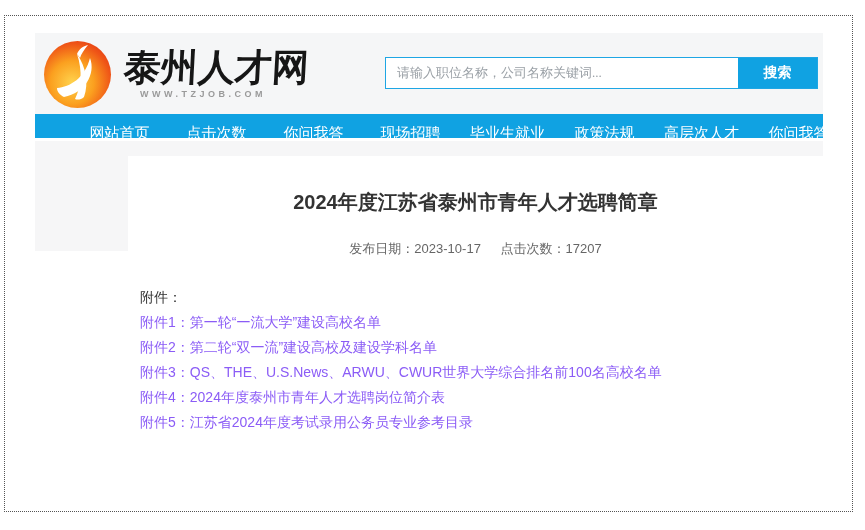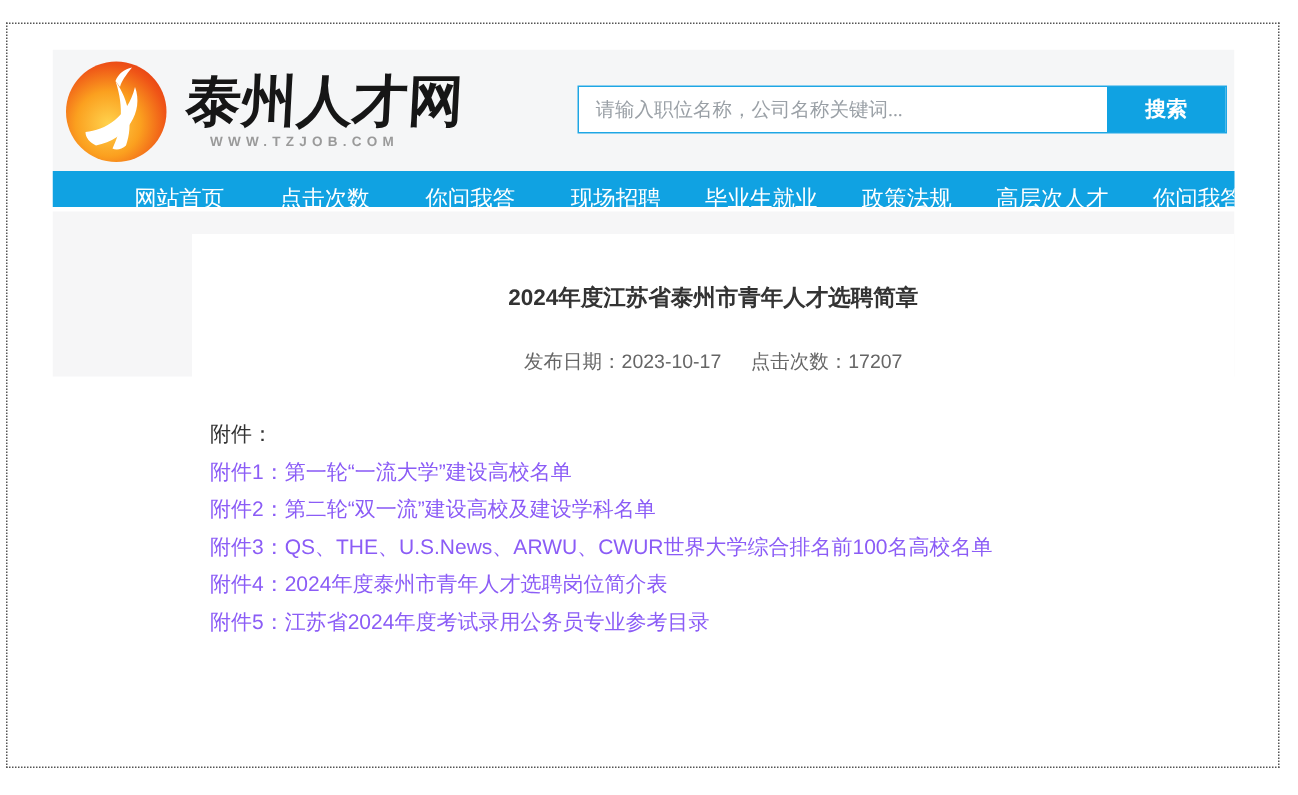--- a/index.html
+++ b/index.html
@@ -81,21 +81,21 @@
     width: 100%; height: 110px;
     background: #f6f6f7;
   }
   .panel {
     position: absolute; left: 93px; top: 18px;
     width: 695px; min-height: 300px;
     background: #fff;
   }
   .article-title {
     margin: 33px 0 0; text-align: center;
-    font-size: 15px; font-weight: bold; color: #333;
+    font-size: 20px; font-weight: bold; color: #333;
   }
   .article-meta {
     margin-top: 24px; text-align: center;
     font-size: 13px; color: #666;
   }
   .article-meta span + span { margin-left: 16px; }
   .attachments {
     margin-top: 27px; padding-left: 12px;
     font-size: 14px; line-height: 25px;
   }

